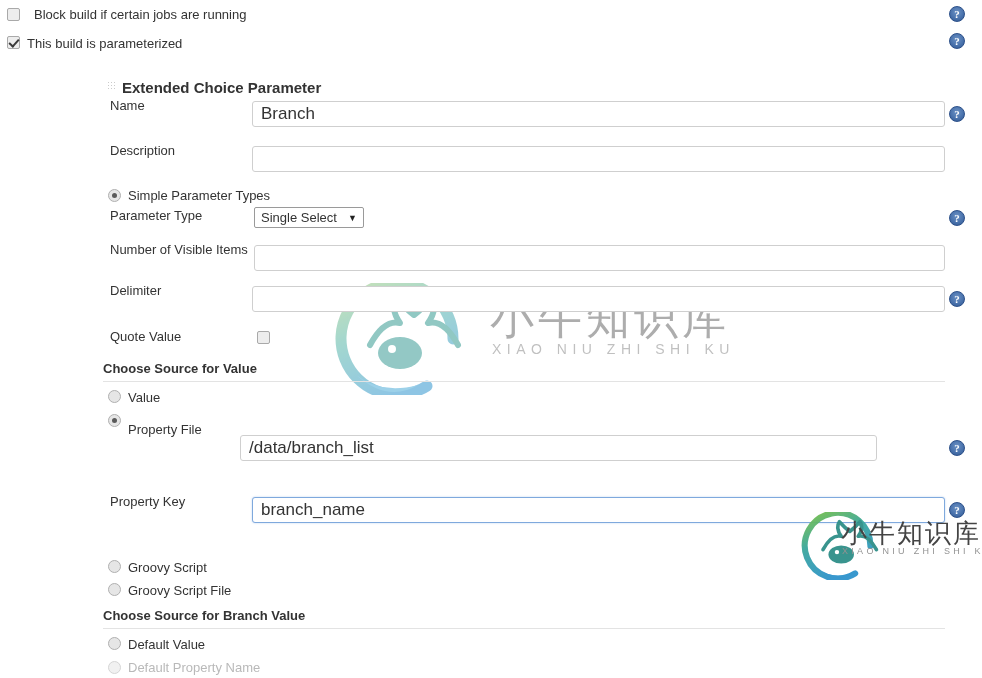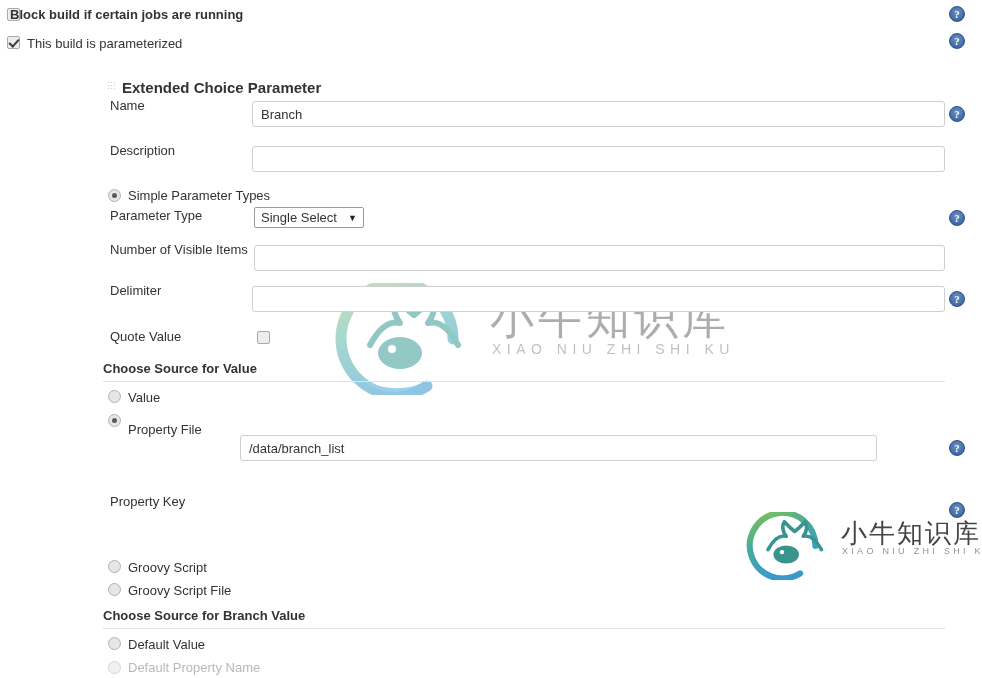--- a/index.html
+++ b/index.html
@@ -13,21 +13,21 @@
   #root {
     position: relative;
     width: 982px;
     height: 678px;
     background: #fff;
     color: #333;
     font-size: 13px;
   }
 
   
-  .wm { position: absolute; pointer-events: none; }
+  .wm { position: absolute; pointer-events: none; text-align: center; }
   .wm-big { left: 330px; top: 283px; width: 320px; height: 112px; opacity: .62; }
   .wm-small { left: 745px; top: 512px; width: 190px; height: 68px; opacity: .95; }
   .wm-txt { position: absolute; font-family: "Liberation Sans", sans-serif; color: #6e6e6e; white-space: nowrap; }
   .wm-cn-big { left: 160px; top: 6px; font-size: 44px; letter-spacing: 4px; color: #7b7b7b; }
   .wm-en-big { left: 162px; top: 58px; font-size: 14px; letter-spacing: 5.5px; color: #9a9a9a; }
   .wm-cn-sm { left: 96px; top: 4px; font-size: 26px; letter-spacing: 2px; color: #3b3b3b; }
   .wm-en-sm { left: 97px; top: 34px; font-size: 9px; letter-spacing: 3.3px; color: #8d8d8d; }
   .lbl { position: absolute; font-size: 13px; color: #333; white-space: nowrap; }
   .lbl-dim { color: #b9b9b9; }
 
@@ -68,21 +68,21 @@
   .rb.dim { border-color: #d5d5d5; background: #f1f1f1; }
 
   
   .inp {
     position: absolute;
     height: 26px;
     border: 1px solid #cfcfcf;
     border-radius: 3px;
     background: #fff;
     font-family: "Liberation Sans", sans-serif;
-    font-size: 13px;
+    font-size: 17px;
     color: #333;
     padding: 0 8px;
     line-height: 24px;
     outline: none;
   }
   .inp.focus {
     border: 1px solid #7fa9dd;
     box-shadow: 0 0 2px rgba(100,150,220,.45);
   }
 
@@ -174,21 +174,21 @@
       <path d="M40 62 q14 -26 30 -22 q-10 -14 -3 -24 q9 10 17 16 q8 -6 17 -16 q7 10 -3 24 q16 -4 30 22" fill="none" stroke="#4fa79f" stroke-width="6" stroke-linecap="round" stroke-linejoin="round"></path>
       <ellipse cx="70" cy="70" rx="22" ry="16" fill="#52a8a2"></ellipse>
       <circle cx="62" cy="66" r="4" fill="#ffffff"></circle>
       <path d="M26 92 q26 20 62 10 q-30 18 -62 -10 z" fill="#62b6dd"></path>
     </svg>
     <span class="wm-txt wm-cn-big">小牛知识库</span>
     <span class="wm-txt wm-en-big">XIAO NIU ZHI SHI KU</span>
   </div>
 
   <div class="cb" style="left:7px; top:8px;"></div>
-  <span class="lbl" style="left:10px; top:7px;font-weight:bold;">Block build if certain jobs are running</span>
+  <span class="lbl" style="left:34px; top:7px;">Block build if certain jobs are running</span>
   <div class="help" style="left:949px; top:6px;">?</div>
 
   <div class="cb checked" style="left:7px; top:36px;"></div>
   <span class="lbl" style="left:27px; top:36px;">This build is parameterized</span>
   <div class="help" style="left:949px; top:33px;">?</div>
 
   <div class="grip" style="left:107px; top:81px;"></div>
   <span class="blk-title" style="left:122px; top:79px;">Extended Choice Parameter</span>
 
   <span class="lbl" style="left:110px; top:98px;">Name</span>
@@ -224,20 +224,21 @@
   <div class="rb" style="left:108px; top:390px;"></div>
   <span class="lbl" style="left:128px; top:390px;">Value</span>
 
   <div class="rb sel" style="left:108px; top:414px;"></div>
   <span class="lbl" style="left:128px; top:422px;">Property File</span>
 
   <input class="inp" style="left: 240px; top: 435px; width: 637px;" value="/data/branch_list">
   <div class="help" style="left:949px; top:440px;">?</div>
 
   <span class="lbl" style="left:110px; top:494px;">Property Key</span>
+  <input class="inp focus" style="left: 252px; top: 497px; width: 693px;" value="branch_name">
   <div class="help" style="left:949px; top:502px;">?</div>
 
   <div class="wm wm-small">
     <svg width="80" height="68" viewBox="0 0 120 112" xmlns="http://www.w3.org/2000/svg" aria-hidden="true">
       <defs>
         <linearGradient id="wgB" x1="0" y1="0" x2="0.45" y2="1">
           <stop offset="0%" stop-color="#7cc242"></stop>
           <stop offset="45%" stop-color="#3aa79c"></stop>
           <stop offset="100%" stop-color="#2f93cc"></stop>
         </linearGradient>

